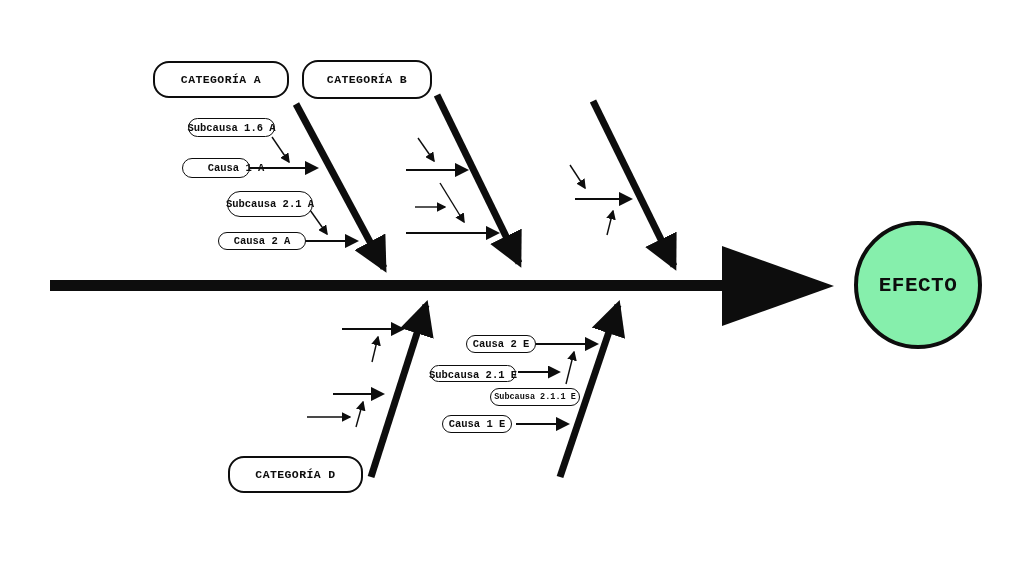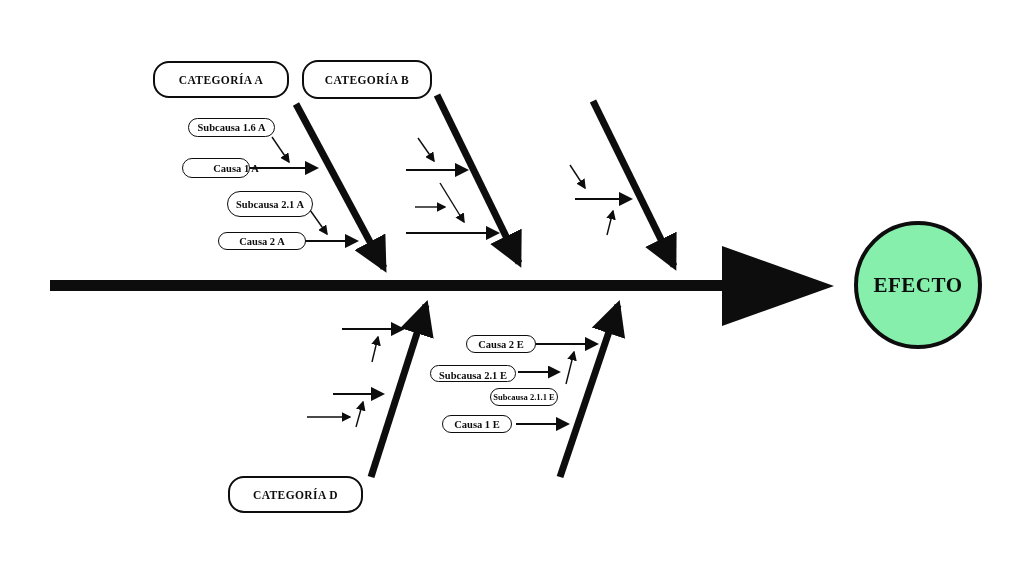--- a/index.html
+++ b/index.html
@@ -1,21 +1,21 @@
 <!DOCTYPE html>
 <html><head>
 <meta charset="utf-8">
 <style>
   html, body { margin: 0; padding: 0; background: #ffffff; }
   .canvas {
     position: relative;
     width: 1032px;
     height: 570px;
     background: #ffffff;
-    font-family: Liberation Serif, serif;
+    font-family: Liberation Mono, monospace;
     color: #0d0d0d;
     overflow: hidden;
   }
   .layer { position: absolute; left: 0; top: 0; }
   .box {
     position: absolute;
     box-sizing: border-box;
     display: flex;
     align-items: center;
     justify-content: center;
@@ -124,21 +124,21 @@
       <line x1="516" y1="424" x2="568" y2="424" stroke="#0d0d0d" stroke-width="2.2" marker-end="url(#mMed)"></line>
     </g>
   </svg>
 
   <div class="box" style="left:153px; top:61px; width:136px; height:37px;">
     <span>CATEGORÍA A</span>
   </div>
   <div class="box" style="left:302px; top:60px; width:130px; height:39px;">
     <span>CATEGORÍA B</span>
   </div>
-  <div class="box" style="left:228px; top:476px; width:135px; height:37px;">
+  <div class="box" style="left:228px; top:456px; width:135px; height:37px;">
     <span>CATEGORÍA D</span>
   </div>
 
   <div class="pill" style="left:188px; top:118px; width:87px; height:19px;">
     <span>Subcausa 1.6 A</span>
   </div>
   <div class="pill" style="left:182px; top:158px; width:68px; height:20px;padding-left:40px;">
     <span>Causa 1 A</span>
   </div>
   <div class="pill" style="left:227px; top:191px; width:86px; height:26px;">
@@ -147,21 +147,21 @@
   <div class="pill" style="left:218px; top:232px; width:88px; height:18px;">
     <span>Causa 2 A</span>
   </div>
 
   <div class="pill" style="left:466px; top:335px; width:70px; height:18px;">
     <span>Causa 2 E</span>
   </div>
   <div class="pill" style="left:430px; top:365px; width:86px; height:17px;align-items:flex-end;">
     <span>Subcausa 2.1 E</span>
   </div>
-  <div class="pill small" style="left:490px; top:388px; width:68px; height:18px;">
+  <div class="pill small" style="left:490px; top:388px; width:90px; height:18px;">
     <span>Subcausa 2.1.1 E</span>
   </div>
   <div class="pill" style="left:442px; top:415px; width:70px; height:18px;">
     <span>Causa 1 E</span>
   </div>
 
   <div class="effect-circle">
     <span>EFECTO</span>
   </div>
 

